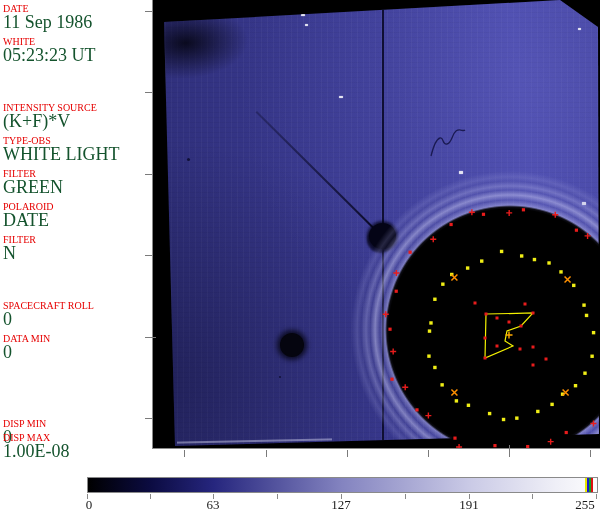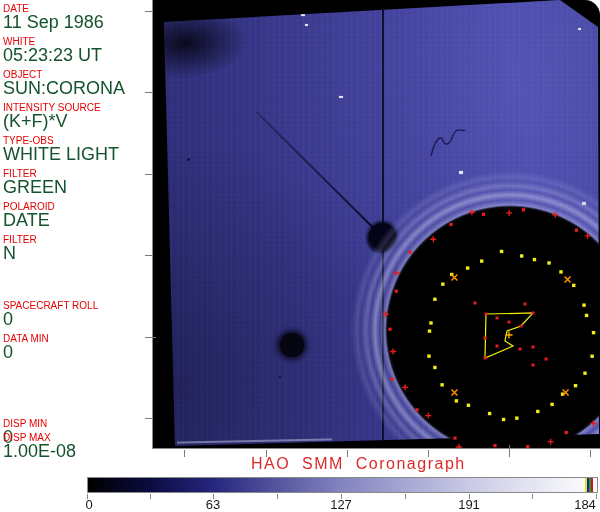--- a/index.html
+++ b/index.html
@@ -1,17 +1,17 @@
 <!DOCTYPE html>
 <html><head>
 <meta charset="utf-8">
 <style>
   html,body{margin:0;padding:0;background:#fff;}
   #app{position:relative;width:600px;height:512px;background:#ffffff;overflow:hidden;
-       font-family:Liberation Sans, sans-serif;border-radius:15px;}
+       font-family:Liberation Serif, serif;}
 
   
   #sidebar{position:absolute;left:0;top:0;width:152px;height:455px;background:#fff;}
   .field{position:absolute;left:3px;}
   .flabel{font-size:10px;line-height:11px;color:#e60000;letter-spacing:0px;white-space:nowrap;}
   .fvalue{font-size:18px;line-height:14px;color:#14532d;margin-top:1px;white-space:nowrap;}
 
   
   #image-area{position:absolute;left:152px;top:0;width:448px;height:449px;box-sizing:border-box;
               border-left:1px solid #8a8a8a;border-bottom:1px solid #8a8a8a;background:#000;overflow:hidden;}
@@ -76,24 +76,20 @@
 
   <aside id="sidebar">
     <div class="field" style="top:3px">
         <div class="flabel">DATE</div>
         <div class="fvalue">11 Sep 1986</div>
       </div>
     <div class="field" style="top:36px">
         <div class="flabel">WHITE</div>
         <div class="fvalue">05:23:23 UT</div>
       </div>
-    <div class="field" style="top:69px">
-        <div class="flabel">OBJECT</div>
-        <div class="fvalue">SUN:CORONA</div>
-      </div>
     <div class="field" style="top:135px">
         <div class="flabel">TYPE-OBS</div>
         <div class="fvalue">WHITE LIGHT</div>
       </div>
     <div class="field" style="top:102px">
         <div class="flabel">INTENSITY SOURCE</div>
         <div class="fvalue">(K+F)*V</div>
       </div>
     <div class="field" style="top:168px">
         <div class="flabel">FILTER</div>
@@ -255,35 +251,34 @@
   <div class="ltick" style="top:255px"></div>
   <div class="ltick cross" style="top:337px"></div>
   <div class="ltick" style="top:418px"></div>
   <div class="btick" style="left:184px"></div>
   <div class="btick" style="left:266px"></div>
   <div class="btick" style="left:347px"></div>
   <div class="btick" style="left:428px"></div>
   <div class="btick cross" style="left:509px"></div>
   <div class="btick" style="left:590px"></div>
 
-  <div id="plot-title">HAO  SMM  Coronagraph</div>
   <div id="colorbar">
     <div class="cstripe" style="left:497px;background:#e8e800"></div>
     <div class="cstripe" style="left:499px;background:#1c1ccc"></div>
     <div class="cstripe" style="left:501px;background:#11a022"></div>
     <div class="cstripe" style="left:503px;background:#dd1111"></div>
   </div>
   <div class="ctick" style="left:87px"></div>
   <div class="ctick" style="left:150px"></div>
   <div class="ctick" style="left:213px"></div>
   <div class="ctick" style="left:277px"></div>
   <div class="ctick" style="left:341px"></div>
   <div class="ctick" style="left:405px"></div>
   <div class="ctick" style="left:469px"></div>
   <div class="ctick" style="left:532px"></div>
   <div class="ctick" style="left:596px"></div>
   <span class="clabel" style="left:89px">0</span>
   <span class="clabel" style="left:213px">63</span>
   <span class="clabel" style="left:341px">127</span>
   <span class="clabel" style="left:469px">191</span>
-  <span class="clabel" style="left:585px">184</span>
+  <span class="clabel" style="left:585px">255</span>
 
 </div>
 
 </body></html>

